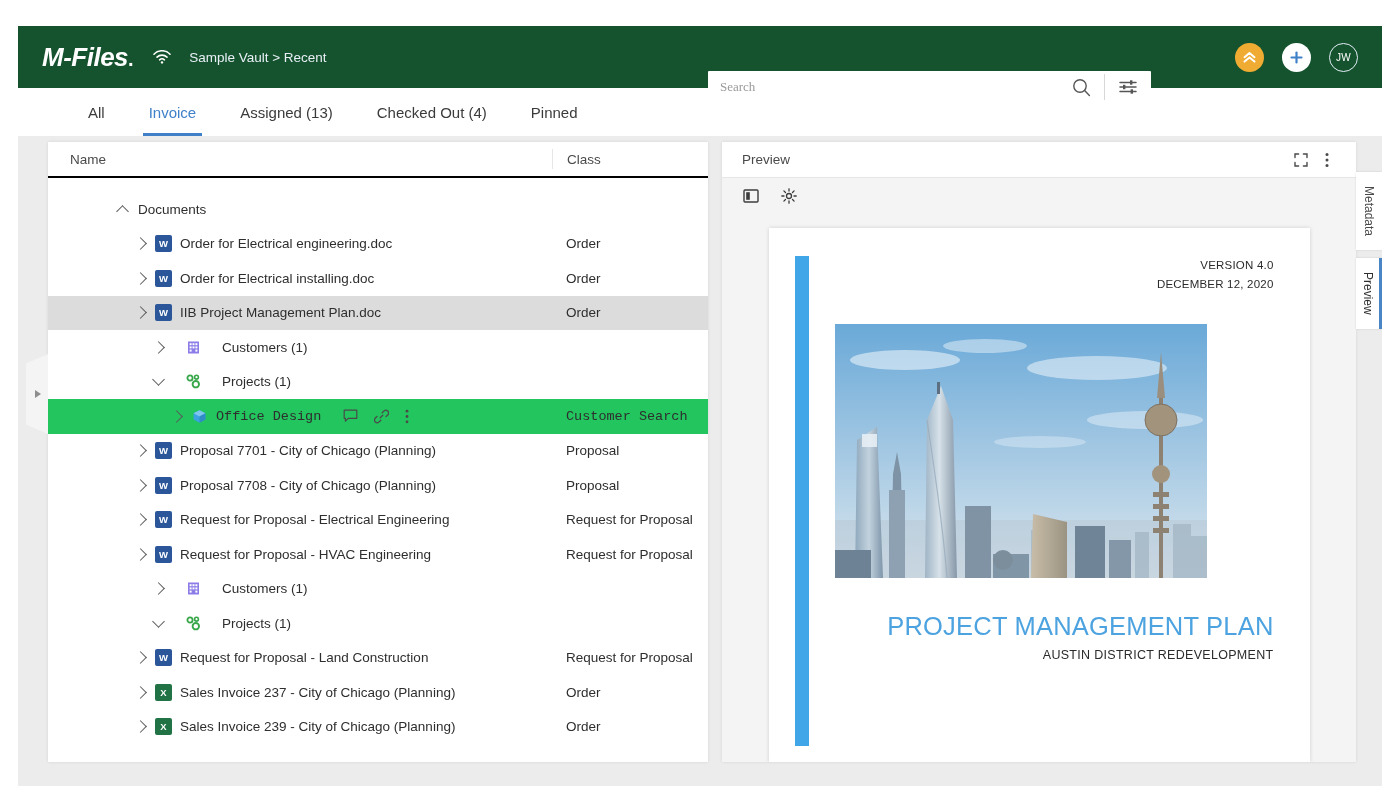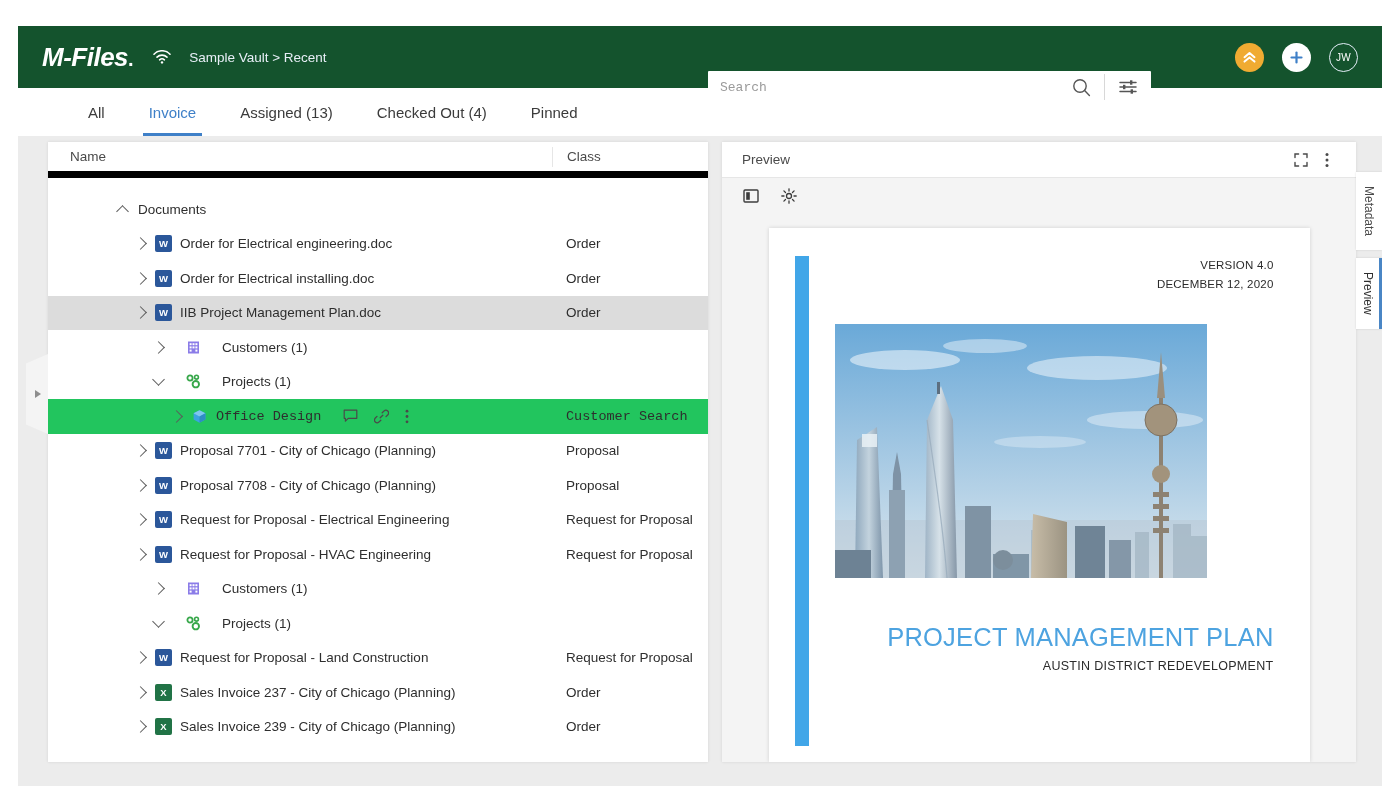--- a/index.html
+++ b/index.html
@@ -65,21 +65,21 @@
     border-radius: 1px;
   }
   #search-input {
     flex: 1;
     border: none;
     outline: none;
     height: 100%;
     padding: 3px 12px;
     font-size: 13px;
     color: #333;
-    font-family: Liberation Mono, monospace;
+    font-family: Liberation Serif, serif;
     background: transparent;
   }
   #search-input::placeholder { color: #9a9a9a; }
   .search-btn {
     width: 46px; height: 100%;
     display: flex; align-items: center; justify-content: center;
     cursor: pointer;
   }
   .vdiv { width: 1px; height: 26px; background: #d8d8d8; }
 
@@ -172,21 +172,21 @@
     background: #ffffff;
     flex: none;
     display: flex;
     flex-direction: column;
     box-shadow: 0 0 3px rgba(0,0,0,0.10);
   }
   #list-header {
     height: 36px;
     display: flex;
     align-items: center;
-    border-bottom: 7px solid #000000;
+    border-bottom: 2px solid #000000;
     font-size: 13.5px;
     color: #4a4a4a;
     flex: none;
   }
   .col-name { padding-left: 22px; flex: 1; }
   .col-class {
     width: 156px;
     padding-left: 14px;
     border-left: 1px solid #e6e6e6;
     height: 20px;
@@ -322,21 +322,21 @@
     letter-spacing: 0.2px;
     line-height: 19px;
   }
   #doc-photo-wrap {
     margin: 30px auto 0 auto;
     width: 372px;
     height: 254px;
     overflow: hidden;
     position: relative;
   }
-  #doc-title-block { margin-top: 45px; padding-left: 56px; }
+  #doc-title-block { margin-top: 34px; padding-left: 56px; }
   #doc-title {
     font-size: 25.5px;
     color: #4da3e0;
     letter-spacing: 0.2px;
     text-align: right;
   }
   #doc-subtitle {
     font-size: 12.5px;
     color: #2b2b2b;
     letter-spacing: 0.3px;

